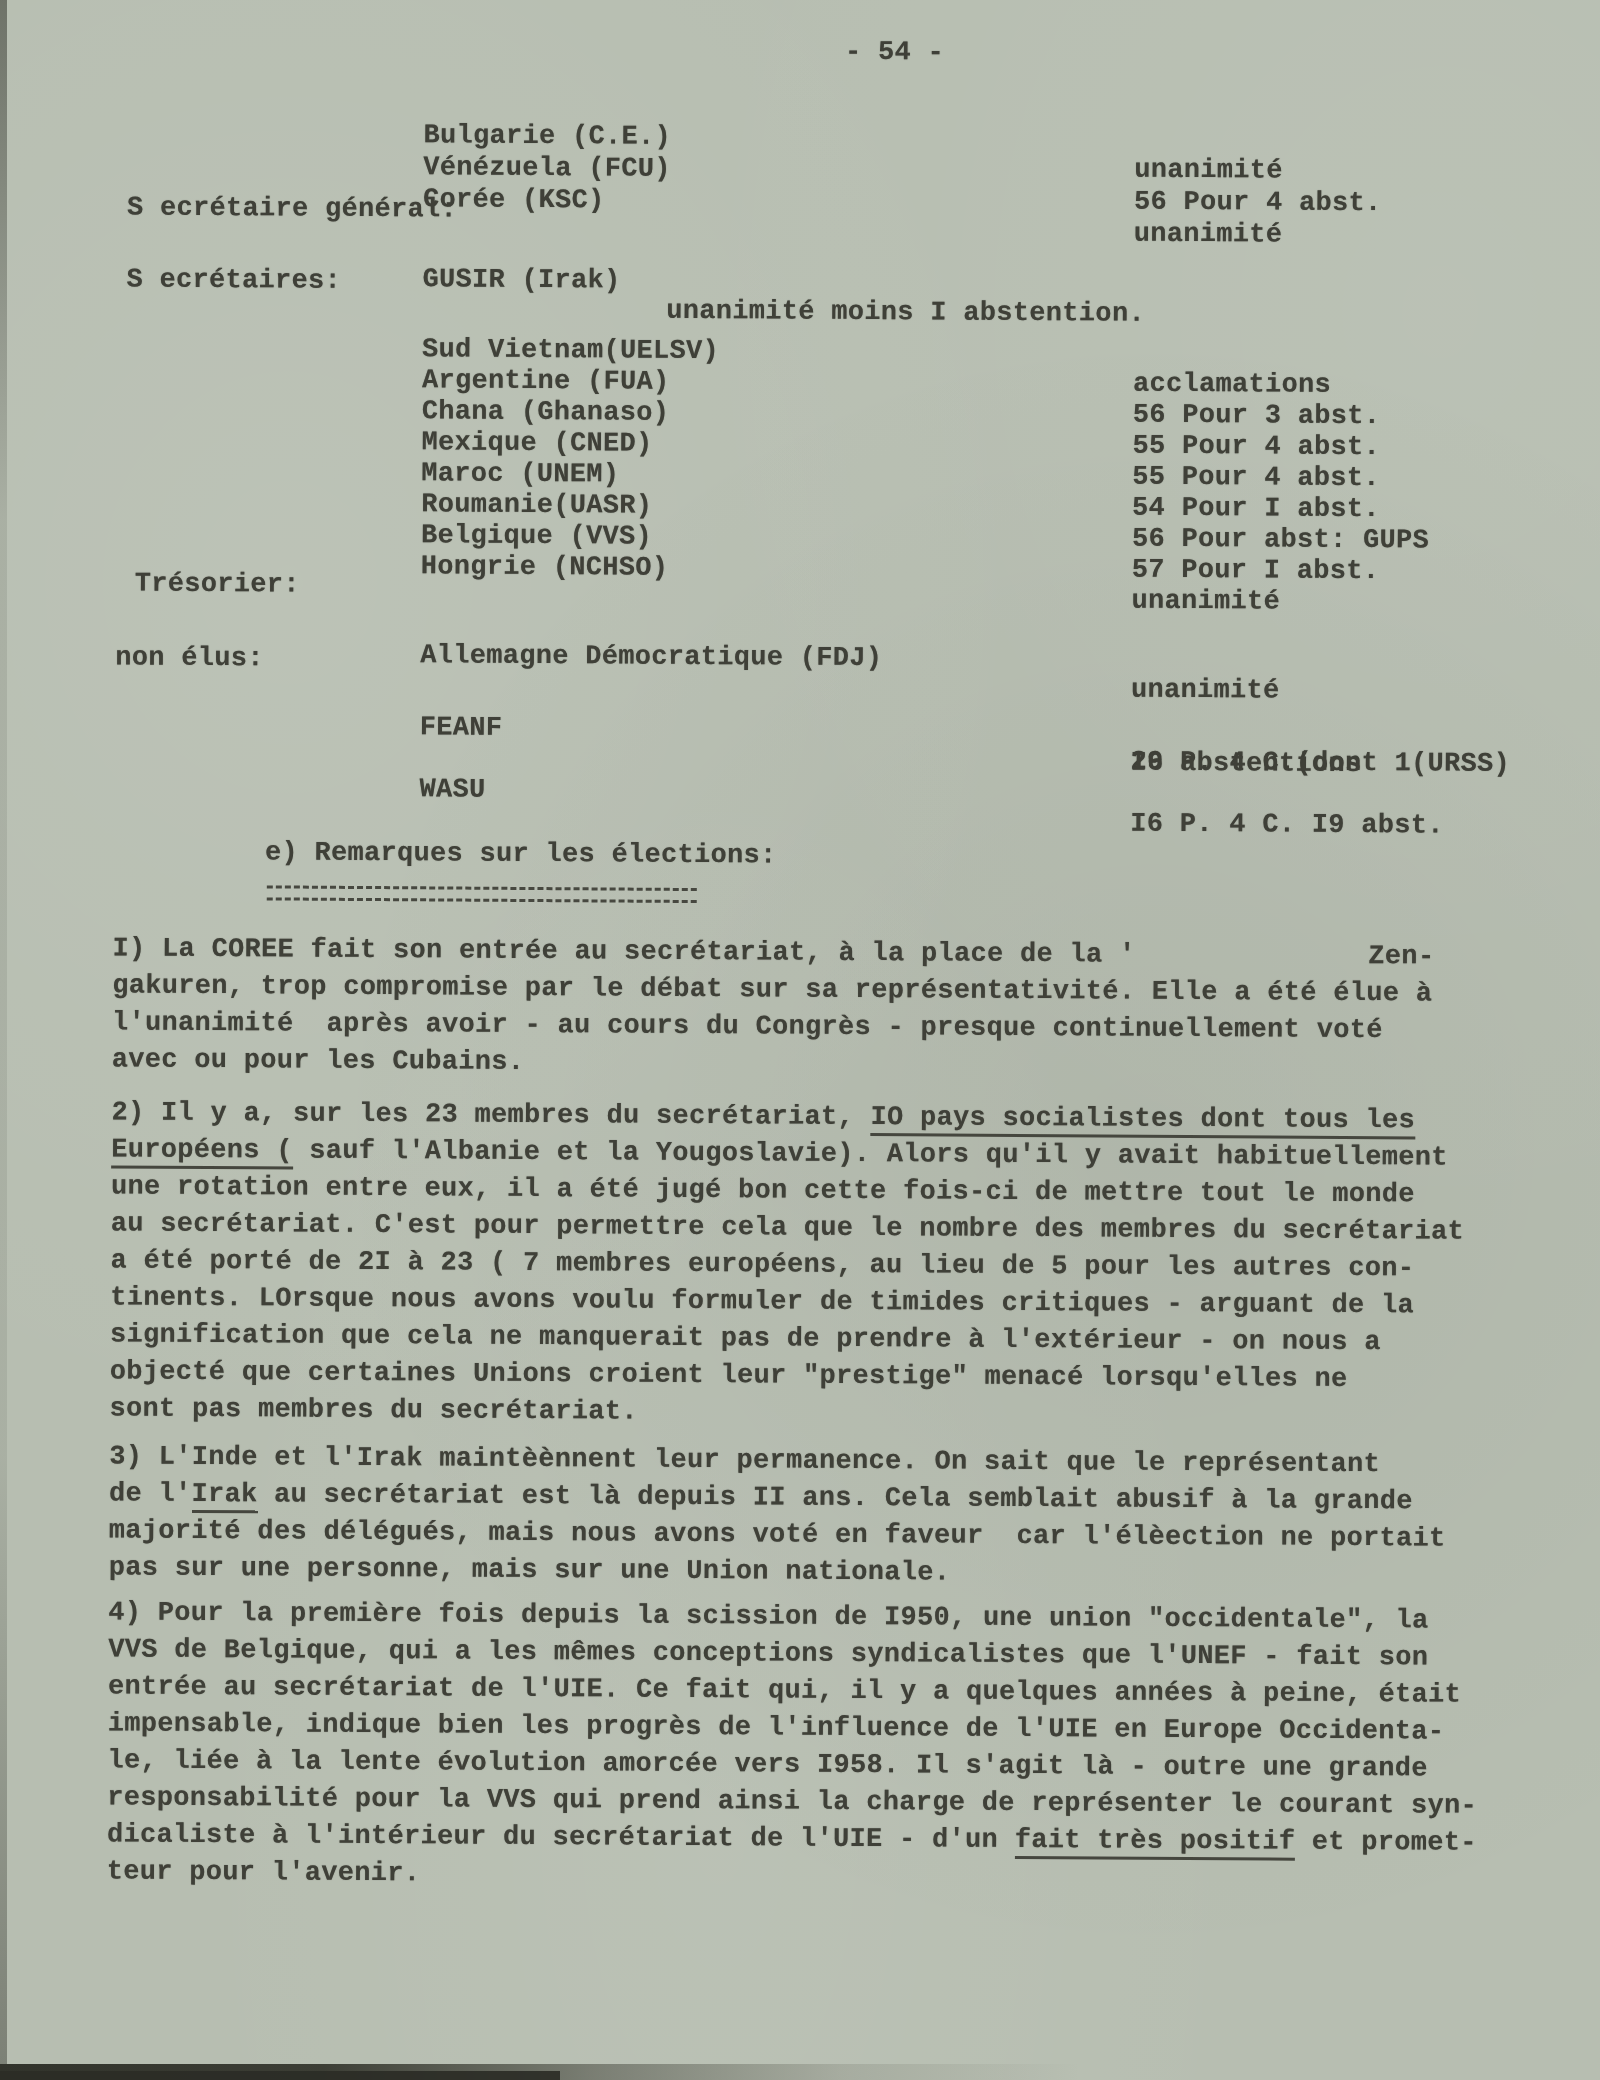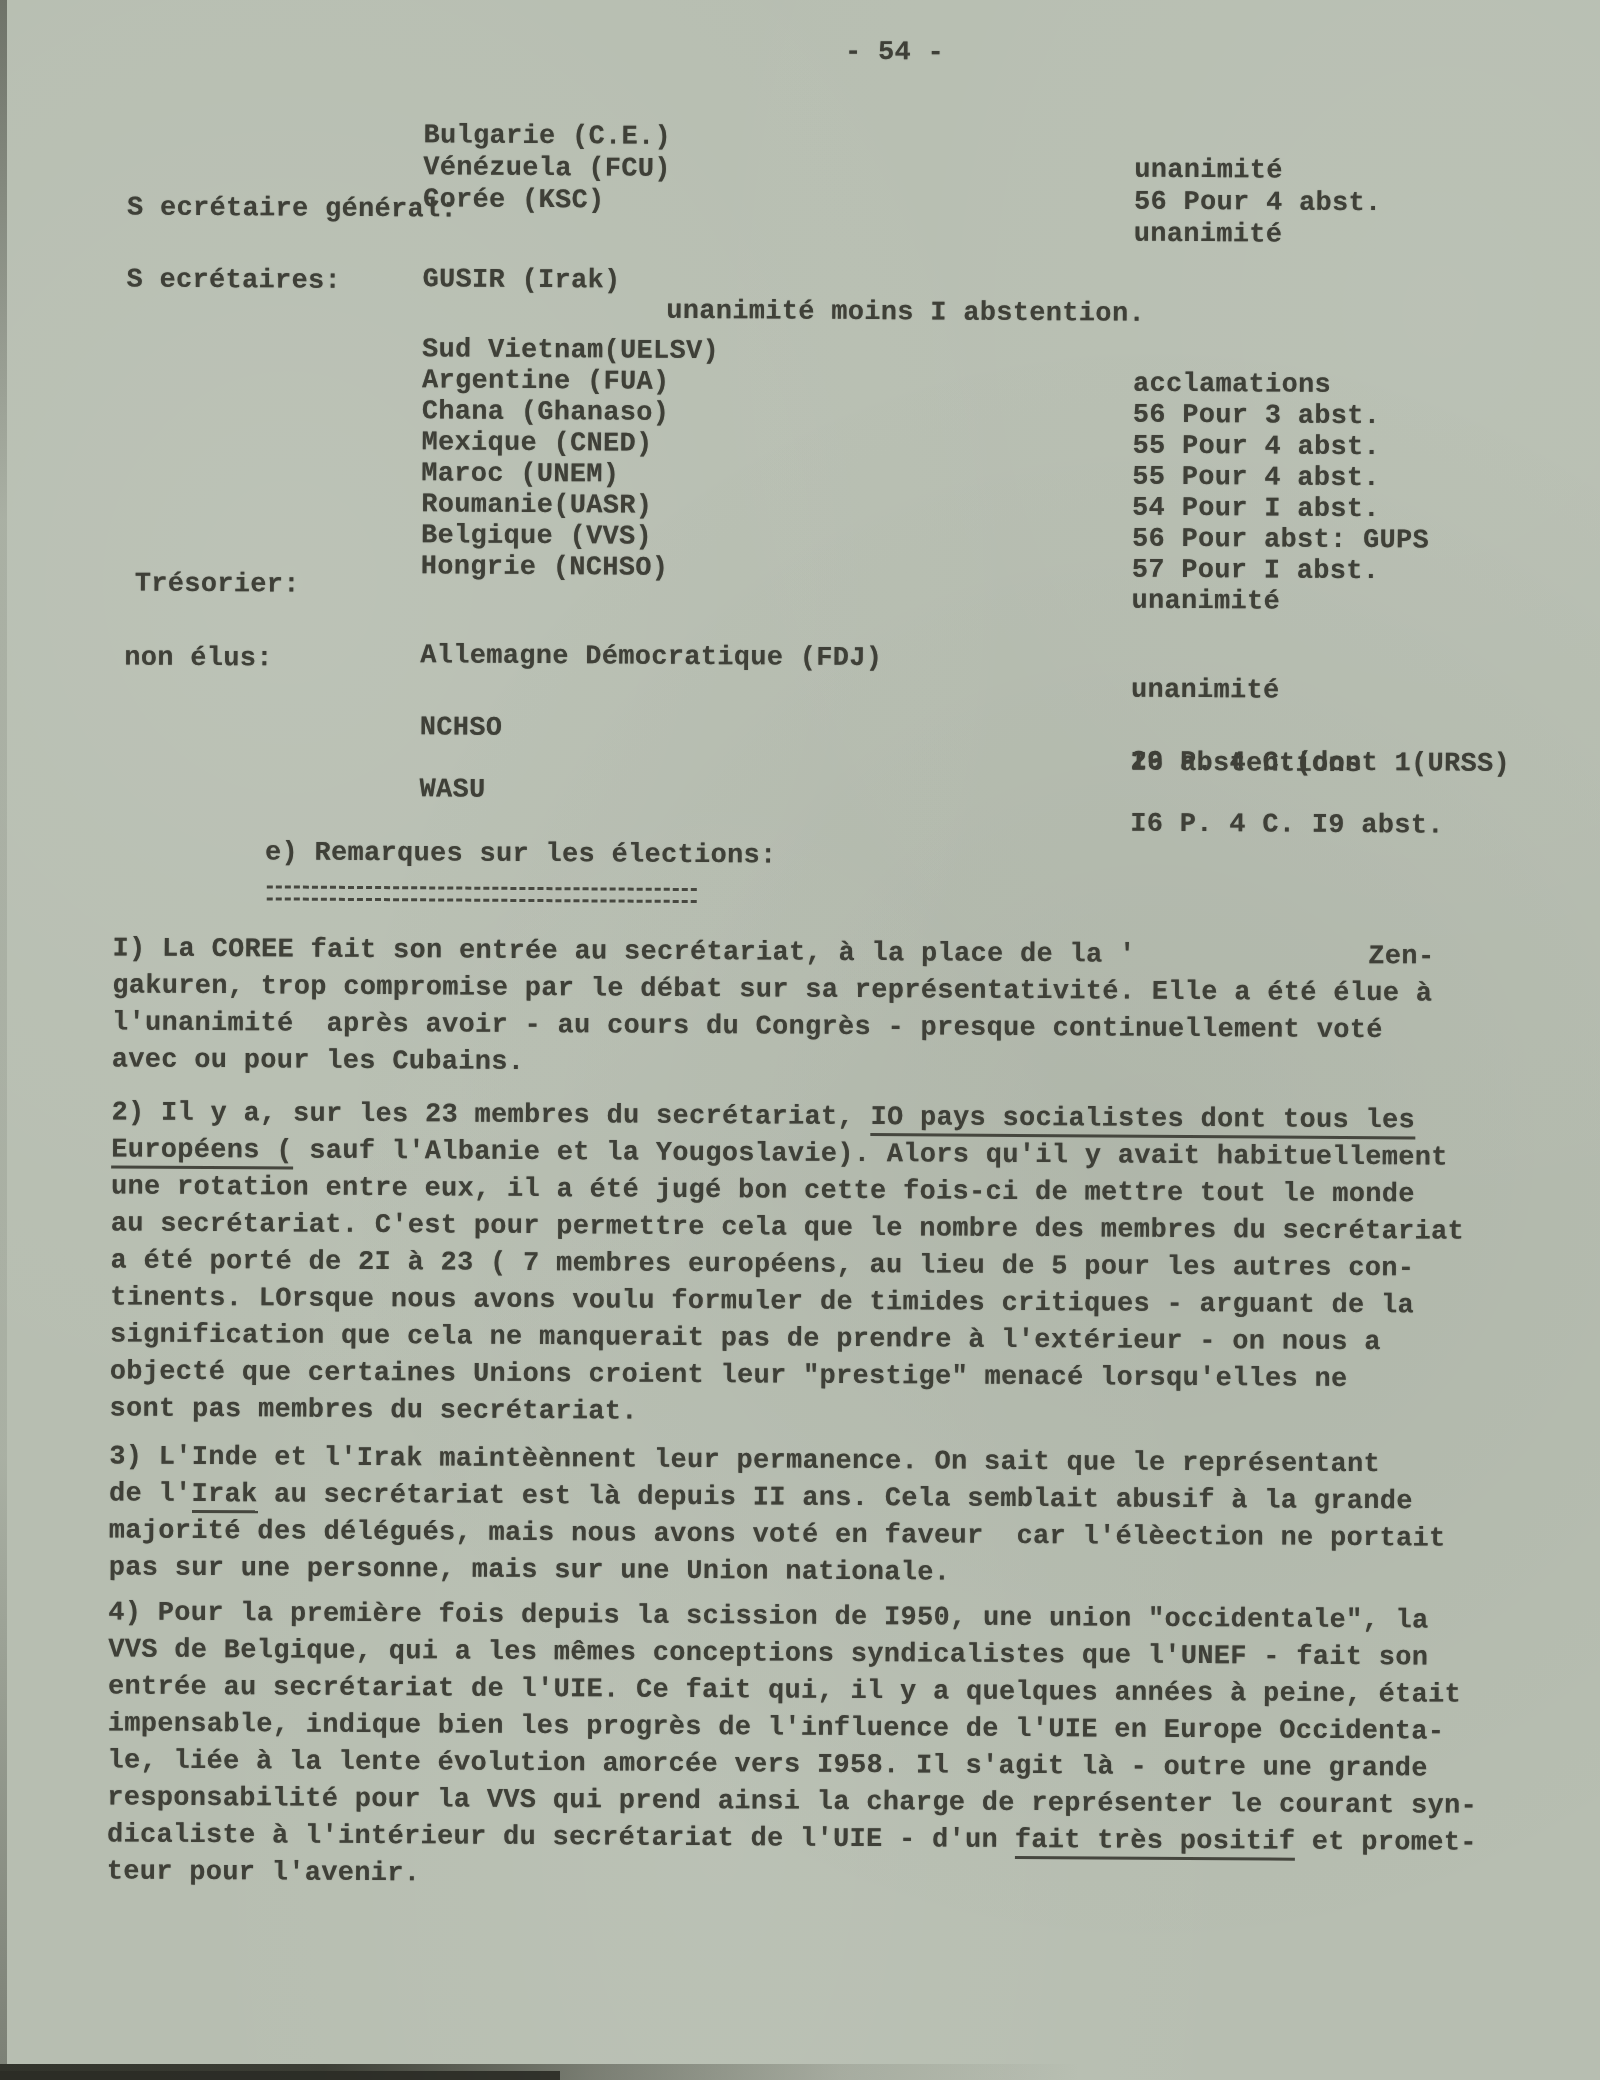--- a/index.html
+++ b/index.html
@@ -106,23 +106,23 @@
       <span class="col-name">Hongrie (NCHSO)</span>
       <span class="col-result">unanimité</span>
     </div>
 
     <div class="label" style="left:138px;top:568px">Trésorier:</div>
     <div class="absline" style="top:608px">
       <span class="col-name">Allemagne Démocratique (FDJ)</span>
       <span class="col-result">unanimité</span>
     </div>
 
-    <div class="label" style="left:128px;top:642px">non élus:</div>
+    <div class="label" style="left:119px;top:642px">non élus:</div>
     <div class="absline" style="top:680px">
-      <span class="col-name">NCHSO</span>
+      <span class="col-name">FEANF</span>
       <span class="col-result">29 P. 4 C.(dont 1(URSS)</span>
     </div>
     <div class="absline" style="top:711px">
       <span class="col-result">I6 abstentions</span>
     </div>
     <div class="absline" style="top:742px">
       <span class="col-name">WASU</span>
       <span class="col-result">I6 P. 4 C. I9 abst.</span>
     </div>
 

